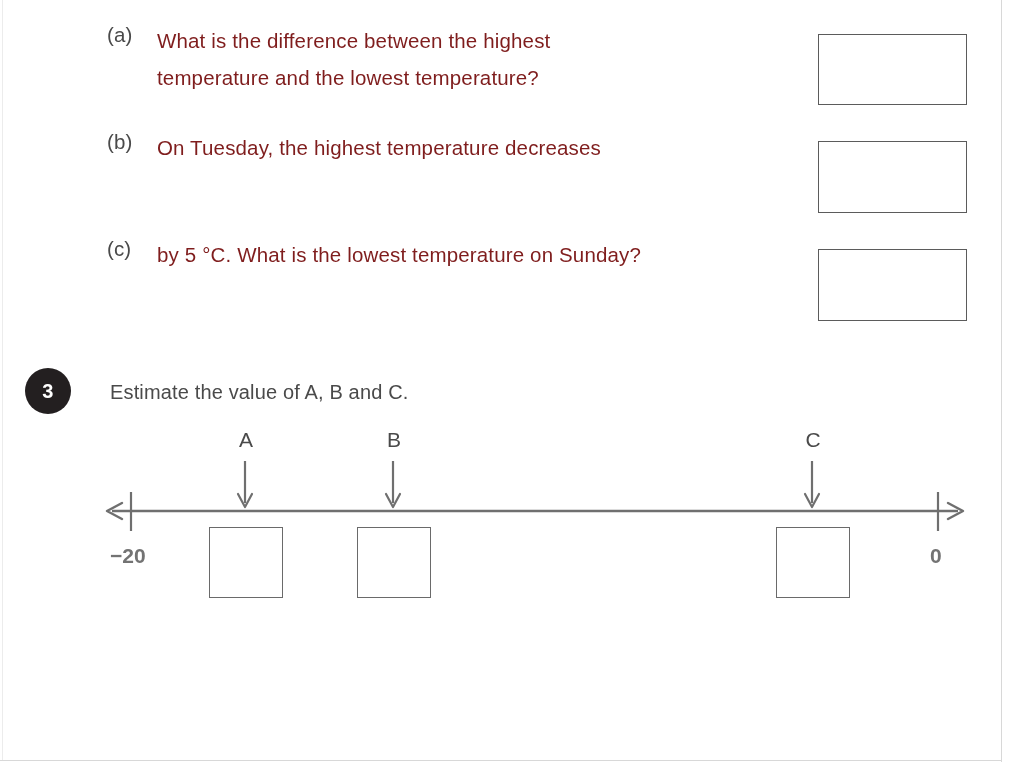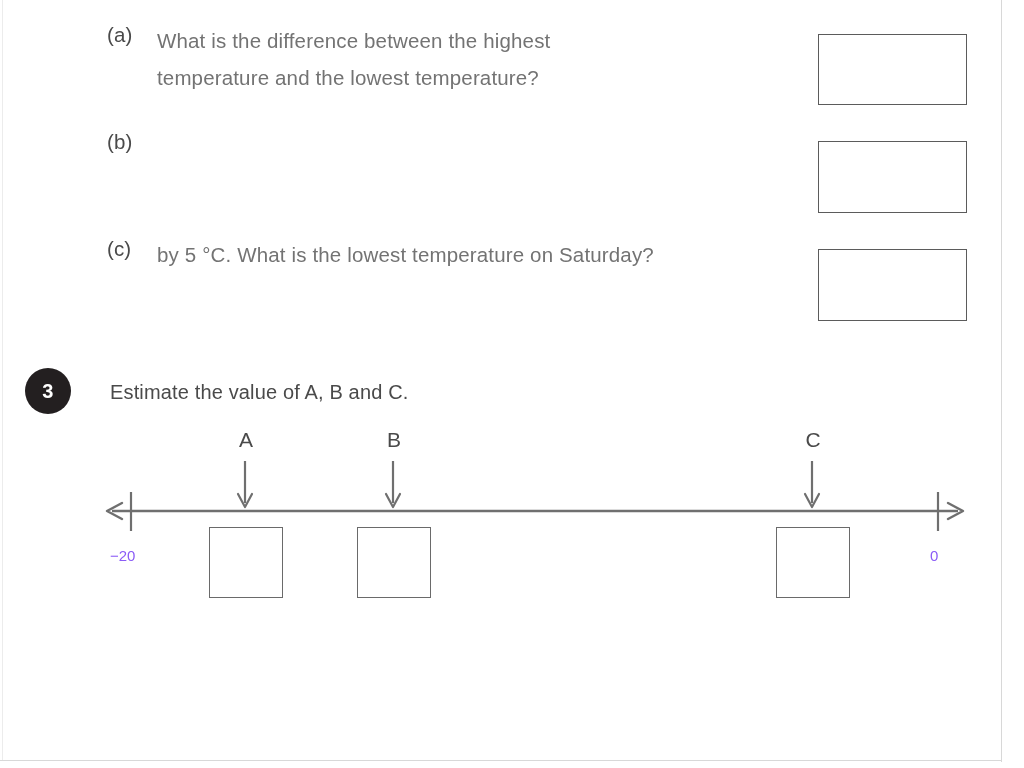--- a/index.html
+++ b/index.html
@@ -62,21 +62,21 @@
     line-height: 26px;
     color: #4a4a4a;
     letter-spacing: 0.1px;
   }
   .part-text {
     position: absolute;
     left: 50px;
     top: 0;
     font-size: 20.5px;
     line-height: 37px;
-    color: #737373;
+    color: #7f1d1d;
     letter-spacing: 0.15px;
     white-space: nowrap;
   }
   .part-text .line {
     display: block;
   }
 
   .part-a { top: 22px; }
   .part-b { top: 129px; }
   .part-c { top: 236px; }
@@ -137,24 +137,25 @@
   .nl-letter {
     position: absolute;
     font-size: 21px;
     line-height: 21px;
     color: #4a4a4a;
     transform: translateX(-50%);
     white-space: nowrap;
   }
   .nl-endlabel {
     position: absolute;
-    font-size: 15px;
+    font-size: 21px;
     line-height: 21px;
-    color: #8b5cf6;
-    white-space: nowrap;
+    color: #737373;
+    white-space: nowrap;
+    font-weight: bold;
   }
 
   .nl-box {
     position: absolute;
     border: 1.7px solid #6a6a6a;
     background: #ffffff;
     box-sizing: border-box;
     width: 74px;
     height: 71px;
     top: 527px;
@@ -177,28 +178,29 @@
     <span class="part-text">
       <span class="line">What is the difference between the highest</span>
       <span class="line">temperature and the lowest temperature?</span>
     </span>
   </div>
   <div class="answer-box answer-box-a"></div>
 
   <div class="part part-b">
     <span class="part-label">(b)</span>
     <span class="part-text">
+      <span class="line">On Tuesday, the highest temperature decreases</span>
     </span>
   </div>
   <div class="answer-box answer-box-b"></div>
 
   <div class="part part-c">
     <span class="part-label">(c)</span>
     <span class="part-text">
-      <span class="line">by 5 °C. What is the lowest temperature on Saturday?</span>
+      <span class="line">by 5 °C. What is the lowest temperature on Sunday?</span>
     </span>
   </div>
   <div class="answer-box answer-box-c"></div>
 
   <div class="q-badge">3</div>
   <div class="q-text">Estimate the value of A, B and C.</div>
 
   <div id="numberline-diagram">
     <svg width="1024" height="200" viewBox="0 0 1024 200">
       <g stroke="#6f6f6f" fill="none" stroke-width="2.6">

